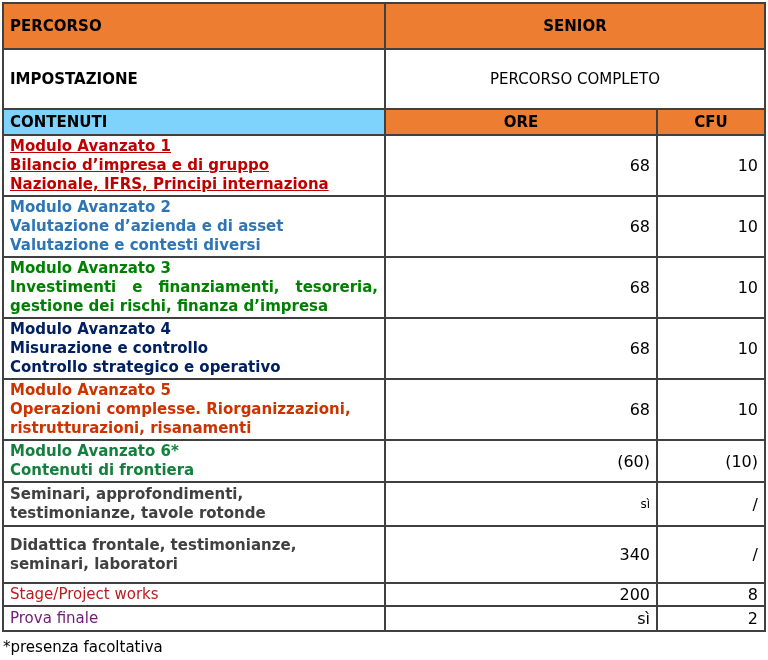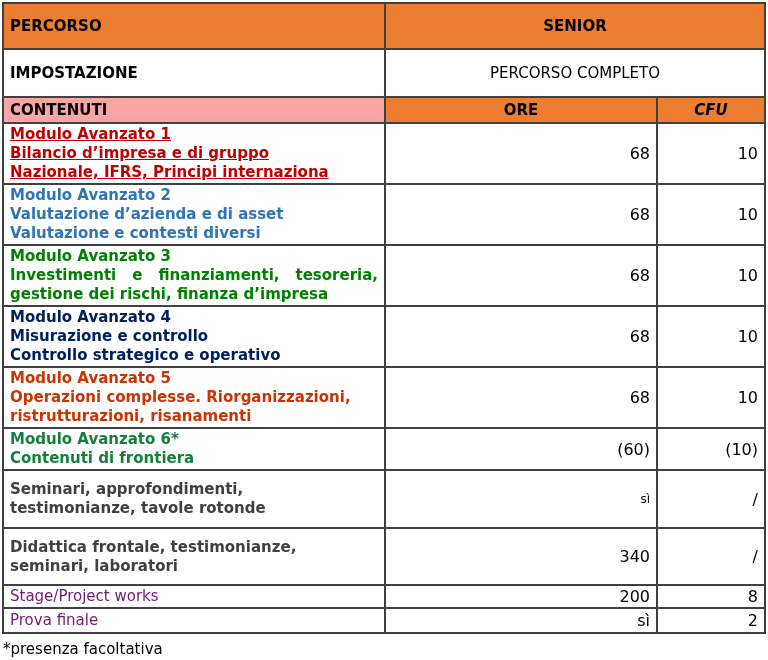--- a/index.html
+++ b/index.html
@@ -25,21 +25,21 @@
     border: 2px solid #404040;
     padding: 1px 6px;
     overflow: hidden;
   }
   
   td.orange {
     font-weight: bold;
     font-size: 15px;
   }
   tr.row-percorso   { height: 46px; padding-left: 40px; }
-  tr.row-impostazione { height: 48px; }
+  tr.row-impostazione { height: 60px; }
   tr.row-columns    { height: 26px; }
   td.label-left  { text-align: left;  vertical-align: middle; }
   td.val-center  { text-align: center; vertical-align: middle; }
   td.impostazione-label { font-weight: bold; font-size: 15px; vertical-align: middle; }
   td.impostazione-value { font-size: 15px; text-align: center; vertical-align: middle; }
   
   td.cell-content {
     font-size: 15px;
     line-height: 19px;
     vertical-align: top;
@@ -77,23 +77,23 @@
     <tbody>
       <tr class="row-percorso">
         <td class="orange label-left" style="background-color: rgb(237, 125, 49);">PERCORSO</td>
         <td class="orange val-center" colspan="2" style="background-color: rgb(237, 125, 49);">SENIOR</td>
       </tr>
       <tr class="row-impostazione">
         <td class="impostazione-label">IMPOSTAZIONE</td>
         <td class="impostazione-value" colspan="2">PERCORSO COMPLETO</td>
       </tr>
       <tr class="row-columns">
-        <td class="orange label-left" style="background-color: #fca5a5;">CONTENUTI</td>
+        <td class="orange label-left" style="background-color: #7dd3fc;">CONTENUTI</td>
         <td class="orange val-center" style="background-color: rgb(237, 125, 49);">ORE</td>
-        <td class="orange val-center" style="background-color: rgb(237, 125, 49); font-style: italic;">CFU</td>
+        <td class="orange val-center" style="background-color: rgb(237, 125, 49);">CFU</td>
       </tr>
     </tbody>
     <tbody>
         <tr style="height: 61px;">
           <td class="cell-content" style="color: rgb(192, 0, 0); font-weight: bold; text-decoration: underline;">
             <span class="line">Modulo Avanzato 1</span>
             <span class="line">Bilancio d’impresa e di gruppo</span>
             <span class="line">Nazionale, IFRS, Principi internaziona</span>
           </td>
           <td class="cell-num">68</td>
@@ -136,38 +136,38 @@
           <td class="cell-num">10</td>
         </tr>
         <tr style="height: 42px;">
           <td class="cell-content" style="color: #15803d; font-weight: bold;">
             <span class="line">Modulo Avanzato 6*</span>
             <span class="line">Contenuti di frontiera</span>
           </td>
           <td class="cell-num">(60)</td>
           <td class="cell-num">(10)</td>
         </tr>
-        <tr style="height: 58px;">
+        <tr style="height: 44px;">
           <td class="cell-content v-middle" style="color: rgb(64, 64, 64); font-weight: bold;">
             <span class="line">Seminari, approfondimenti,</span>
             <span class="line">testimonianze, tavole rotonde</span>
           </td>
           <td class="cell-num small">sì</td>
           <td class="cell-num">/</td>
         </tr>
         <tr style="height: 57px;">
           <td class="cell-content v-middle" style="color: rgb(64, 64, 64); font-weight: bold; margin-left: 48px;">
             <span class="line">Didattica frontale, testimonianze,</span>
             <span class="line">seminari, laboratori</span>
           </td>
           <td class="cell-num">340</td>
           <td class="cell-num">/</td>
         </tr>
         <tr style="height: 23px;">
-          <td class="cell-content v-middle" style="color: #701a75; font-weight: normal;">
+          <td class="cell-content v-middle" style="color: #b91c1c; font-weight: normal;">
             <span class="line">Stage/Project works</span>
           </td>
           <td class="cell-num">200</td>
           <td class="cell-num">8</td>
         </tr>
         <tr style="height: 25px;">
           <td class="cell-content v-middle" style="color: #701a75; font-weight: normal;">
             <span class="line">Prova finale</span>
           </td>
           <td class="cell-num">sì</td>

